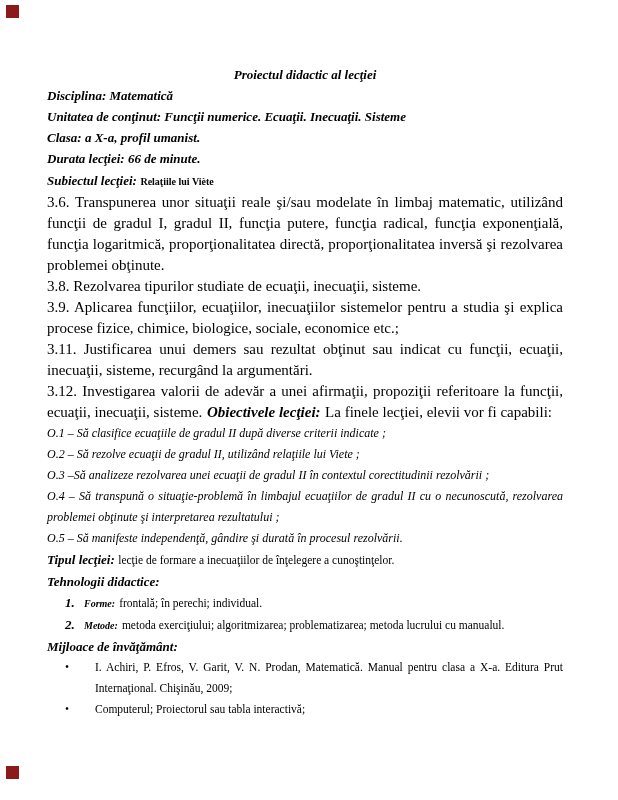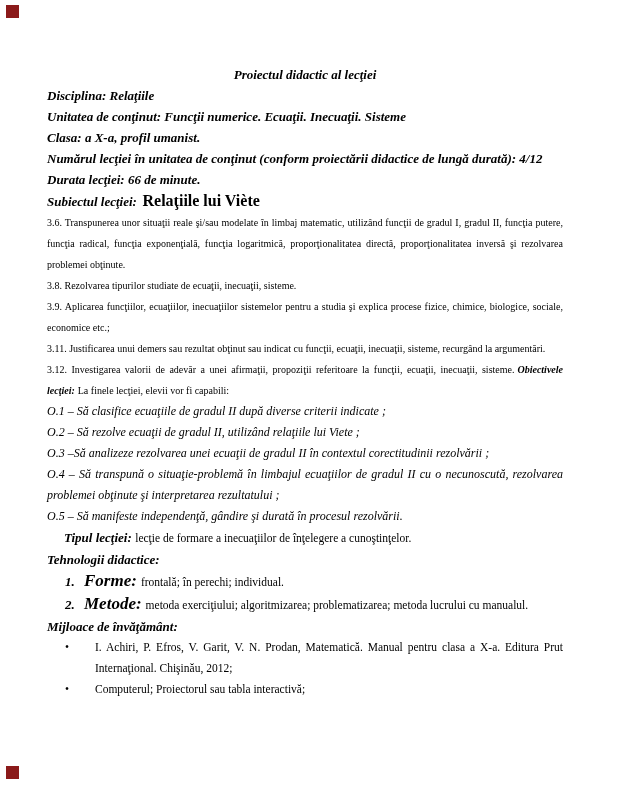--- a/index.html
+++ b/index.html
@@ -24,26 +24,26 @@
     padding: 64px 55px 0 47px; 
   }
   .content p { margin: 0; line-height: 21px; }
   
   .hi {
     font-size: 13px;
     font-weight: bold;
     font-style: italic;
   }
   .title { text-align: center; }
-  .bi { font-weight: bold; font-style: italic; margin-left: 17px; }
+  .bi { font-weight: bold; font-style: italic; }
   .b  { font-weight: bold; font-style: normal; }
-  .subject-value { margin-left: 0.35em; font-size: 16px; }
+  .subject-value { margin-left: 0.35em; font-size: 10px; }
   
   .body-p {
-    font-size: 10px;
+    font-size: 15px;
     text-align: justify;
   }
   .inline-label { margin-left: 0.3em; }
   .after-label { margin-left: 0.3em; }
   
   .obj {
     font-size: 12px;
     font-style: italic;
     text-align: justify;
   }
@@ -52,21 +52,21 @@
   .mixed-line .lead { font-size: 13px; }
   
   .num-item { padding-left: 18px; font-size: 11.5px; }
   .num-item .num {
     display: inline-block;
     width: 19px;
     font-size: 13px;
     font-weight: bold;
     font-style: italic;
   }
-  .num-item .lbl { font-size: 17px; font-weight: bold; font-style: italic; }
+  .num-item .lbl { font-size: 10px; font-weight: bold; font-style: italic; }
   .num-item .txt { margin-left: 0.35em; }
   
   .bullet-item {
     position: relative;
     padding-left: 48px;
     font-size: 11.5px;
     text-align: justify;
   }
   .bullet-glyph {
     position: absolute;
@@ -80,24 +80,23 @@
 
 <div class="page">
 
   <div class="corner-marker top" style="background-color: rgb(139, 26, 26);"></div>
   <div class="corner-marker bottom" style="background-color: rgb(139, 26, 26);"></div>
 
   <div class="content">
 
     <p class="hi title">Proiectul didactic al lecţiei</p>
 
-    <p class="hi">Disciplina: Relaţiile</p>
+    <p class="hi">Disciplina: Matematică</p>
     <p class="hi">Unitatea de conţinut: Funcţii numerice. Ecuaţii. Inecuaţii. Sisteme</p>
     <p class="hi">Clasa: a X-a, profil umanist.</p>
-    <p class="hi">Numărul lecţiei în unitatea de conţinut (conform proiectării didactice de lungă durată): 4/12</p>
     <p class="hi">Durata lecţiei: 66 de minute.</p>
 
     <p><span class="hi">Subiectul lecţiei:</span><span class="b subject-value">Relaţiile lui Viète</span></p>
 
 
     <p class="body-p">3.6. Transpunerea unor situaţii reale şi/sau modelate în limbaj matematic, utilizând funcţii de gradul I, gradul II, funcţia putere, funcţia radical, funcţia exponenţială, funcţia logaritmică, proporţionalitatea directă, proporţionalitatea inversă şi rezolvarea problemei obţinute.</p>
     <p class="body-p">3.8. Rezolvarea tipurilor studiate de ecuaţii, inecuaţii, sisteme.</p>
     <p class="body-p">3.9. Aplicarea funcţiilor, ecuaţiilor, inecuaţiilor sistemelor pentru a studia şi explica procese fizice, chimice, biologice, sociale, economice etc.;</p>
     <p class="body-p">3.11. Justificarea unui demers sau rezultat obţinut sau indicat cu funcţii, ecuaţii, inecuaţii, sisteme, recurgând la argumentări.</p>
 
@@ -112,18 +111,18 @@
     <p class="mixed-line"><span class="bi lead">Tipul lecţiei:</span><span class="after-label">lecţie de formare a inecuaţiilor de înţelegere a cunoştinţelor.</span></p>
 
     <p class="hi">Tehnologii didactice:</p>
 
     <p class="num-item"><span class="num">1.</span><span class="lbl">Forme:</span><span class="txt">frontală; în perechi; individual.</span></p>
 
     <p class="num-item"><span class="num">2.</span><span class="lbl">Metode:</span><span class="txt">metoda exerciţiului; algoritmizarea; problematizarea; metoda lucrului cu manualul.</span></p>
 
     <p class="hi">Mijloace de învăţământ:</p>
 
-    <p class="bullet-item"><span class="bullet-glyph">•</span><span>I. Achiri, P. Efros, V. Garit, V. N. Prodan, Matematică. Manual pentru clasa a X-a. Editura Prut Internaţional. Chişinău, 2012;</span></p>
+    <p class="bullet-item"><span class="bullet-glyph">•</span><span>I. Achiri, P. Efros, V. Garit, V. N. Prodan, Matematică. Manual pentru clasa a X-a. Editura Prut Internaţional. Chişinău, 2009;</span></p>
 
     <p class="bullet-item"><span class="bullet-glyph">•</span><span>Computerul; Proiectorul sau tabla interactivă;</span></p>
 
   </div>
 </div>
 
 </body></html>

